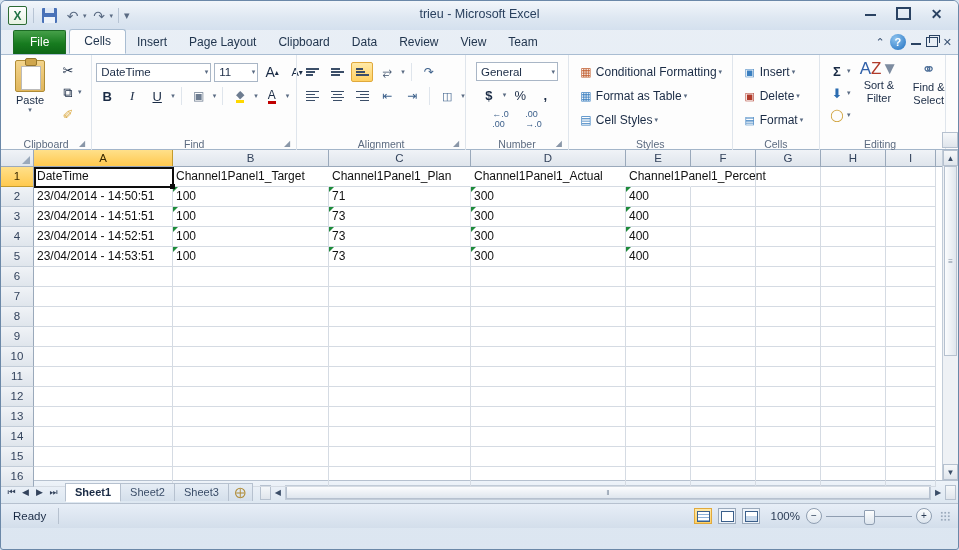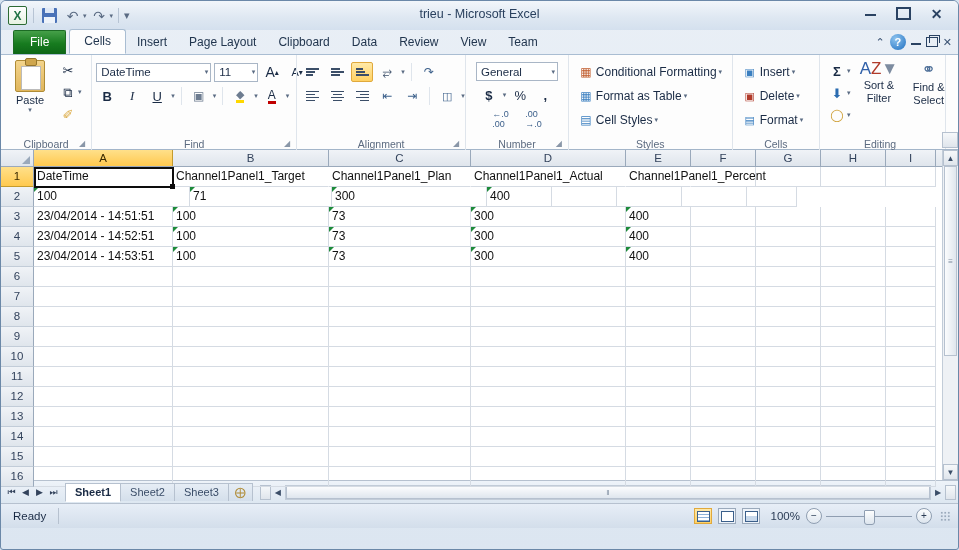--- a/index.html
+++ b/index.html
@@ -618,20 +618,21 @@
           <div class="cell ovf" style="width: 142px;"><span>Channel1Panel1_Plan</span></div>
           <div class="cell ovf" style="width: 155px;"><span>Channel1Panel1_Actual</span></div>
           <div class="cell ovf" style="width: 65px;"><span>Channel1Panel1_Percent</span></div>
           <div class="cell" style="width: 65px;"></div>
           <div class="cell" style="width: 65px;"></div>
           <div class="cell" style="width: 65px;"></div>
           <div class="cell" style="width: 50px;"></div>
         </div>
         <div class="row">
           <div class="rh">2</div>
+          <div class="cell" style="width: 139px;"><span>23/04/2014 - 14:50:51</span></div>
           <div class="cell" style="width: 156px;"><span class="err"></span><span>100</span></div>
           <div class="cell" style="width: 142px;"><span class="err"></span><span>71</span></div>
           <div class="cell" style="width: 155px;"><span class="err"></span><span>300</span></div>
           <div class="cell" style="width: 65px;"><span class="err"></span><span>400</span></div>
           <div class="cell" style="width: 65px;"></div>
           <div class="cell" style="width: 65px;"></div>
           <div class="cell" style="width: 65px;"></div>
           <div class="cell" style="width: 50px;"></div>
         </div>
         <div class="row">

